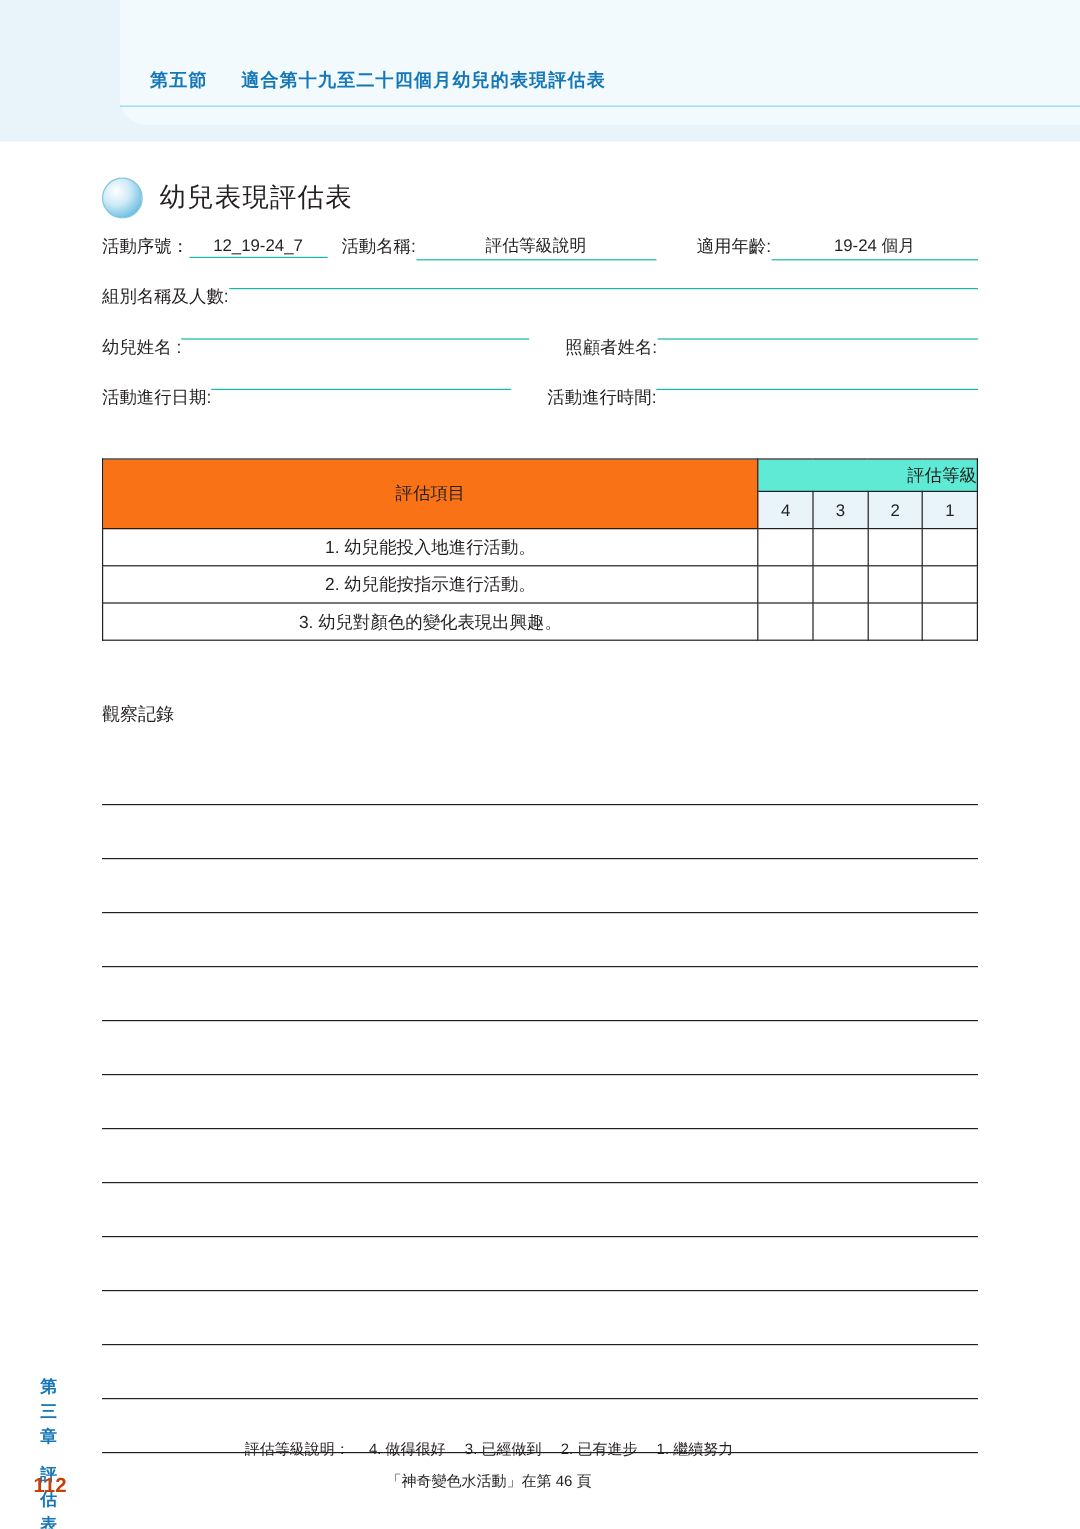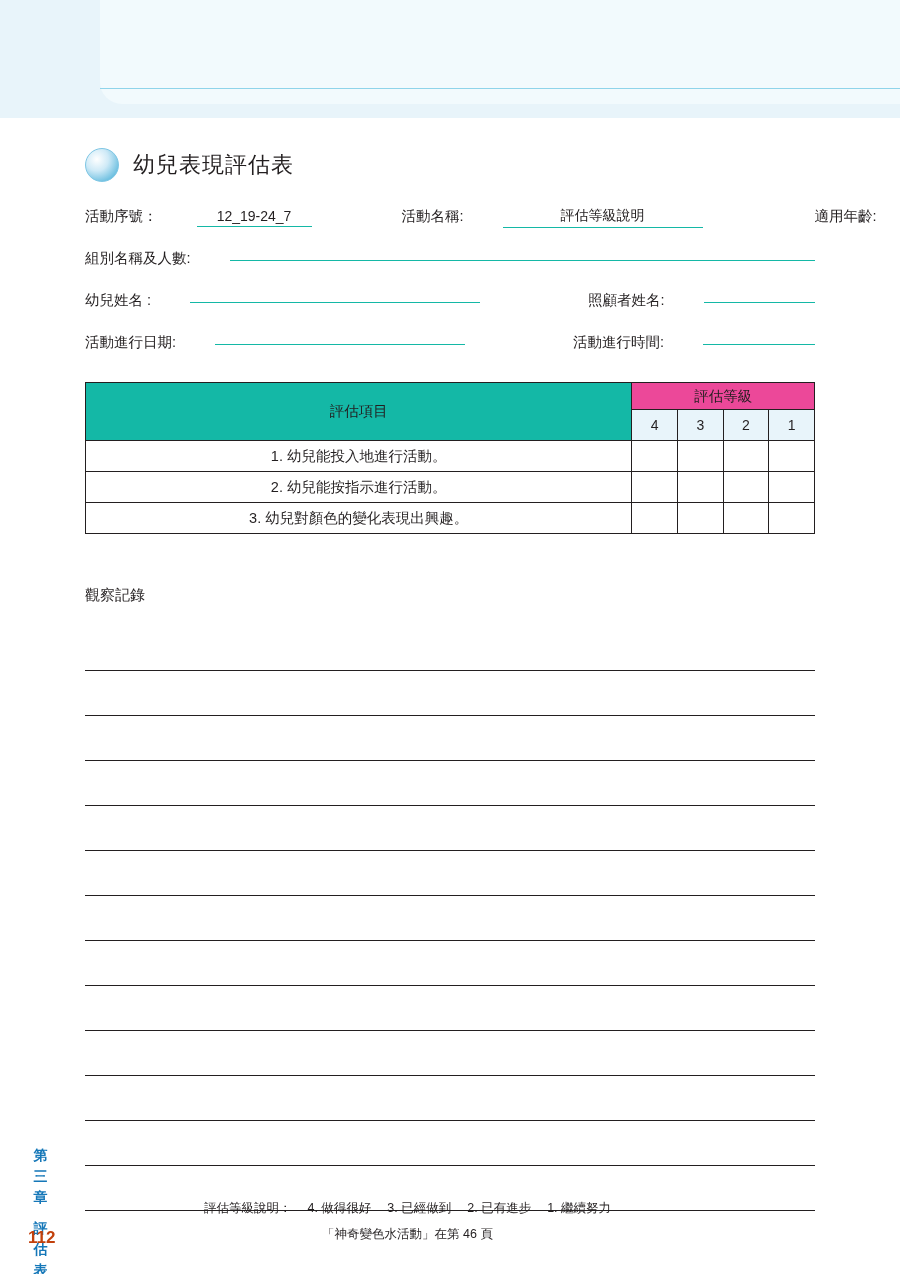--- a/index.html
+++ b/index.html
@@ -98,24 +98,23 @@
   .fields {
     position: absolute;
     top: 78px;
     left: 85px;
     width: 730px;
     font-size: 14.5px;
     color: #231f20;
   }
   .field-row {
     display: flex;
-    align-items: center;
+    align-items: flex-start;
     height: 42px;
     white-space: nowrap;
-    gap: 39px;
   }
   .flabel { flex: 0 0 auto; padding-bottom: 2px; }
   .fline {
     border-bottom: 1px solid #14b8a6;
     text-align: center;
     padding-bottom: 2px;
     font-size: 14px;
     flex: 0 0 auto;
     box-sizing: border-box;
   }
@@ -130,28 +129,28 @@
     width: 730px;
     border-collapse: collapse;
     font-size: 14.5px;
   }
   .assess-table td, .assess-table th {
     border: 1px solid #231f20;
     padding: 0;
     font-weight: normal;
   }
   .th-item {
-    background: #14b8a6;
+    background: #f97316;
     text-align: center;
     height: 56px;
     width: 550px;
   }
   .th-grade {
-    background: #ec4899;
-    text-align: center;
+    background: #5eead4;
+    text-align: right;
     height: 26px;
   }
   .th-num {
     background: #e8f4fa;
     text-align: center;
     height: 30px;
     width: 45px;
     font-size: 14px;
   }
   .item-cell {
@@ -217,20 +216,24 @@
     font-weight: bold;
     color: #c2410c;
   }
 </style>
 </head>
 <body>
 
 <div class="header-band">
   <div class="header-band-inner"></div>
   <div class="header-rule"></div>
+  <div class="header-title-row">
+    <span class="header-section">第五節</span>
+    <span class="header-heading">適合第十九至二十四個月幼兒的表現評估表</span>
+  </div>
 </div>
 
 <div class="page">
 
   <div class="title-row">
     <span class="title-bullet"></span>
     <span class="title-text">幼兒表現評估表</span>
   </div>
 
   <div class="fields">

